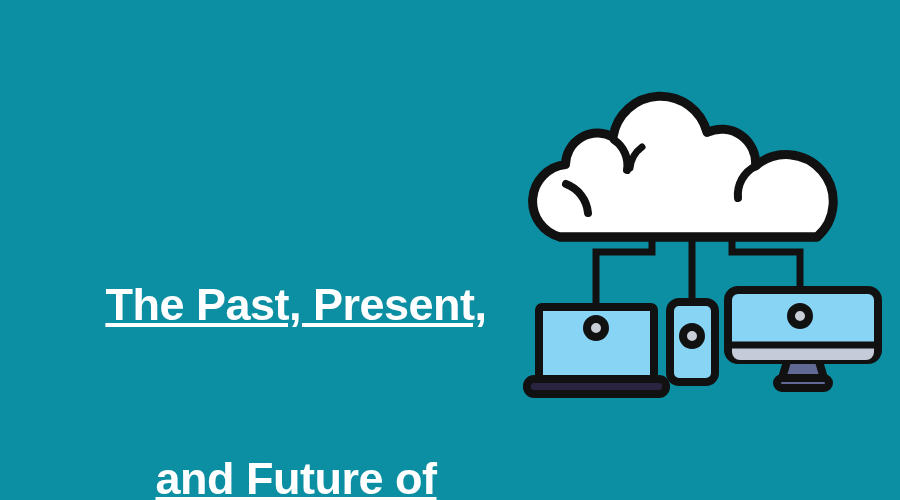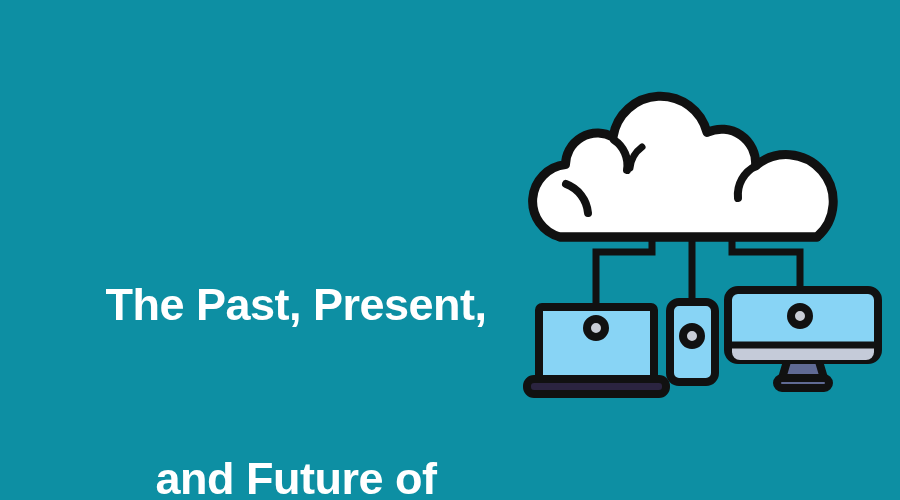--- a/index.html
+++ b/index.html
@@ -28,20 +28,21 @@
     color: #ffffff;
     font-family: "Liberation Sans", sans-serif;
     font-weight: bold;
     font-size: 45px;
     line-height: 58px;
     letter-spacing: -0.5px;
     white-space: pre;
   }
   #headline .hl-line {
     display: block;
+    text-decoration: underline;
   }
   #illustration {
     position: absolute;
     left: 500px;
     top: 80px;
     width: 400px;
     height: 340px;
   }
   #illustration svg {
     display: block;

